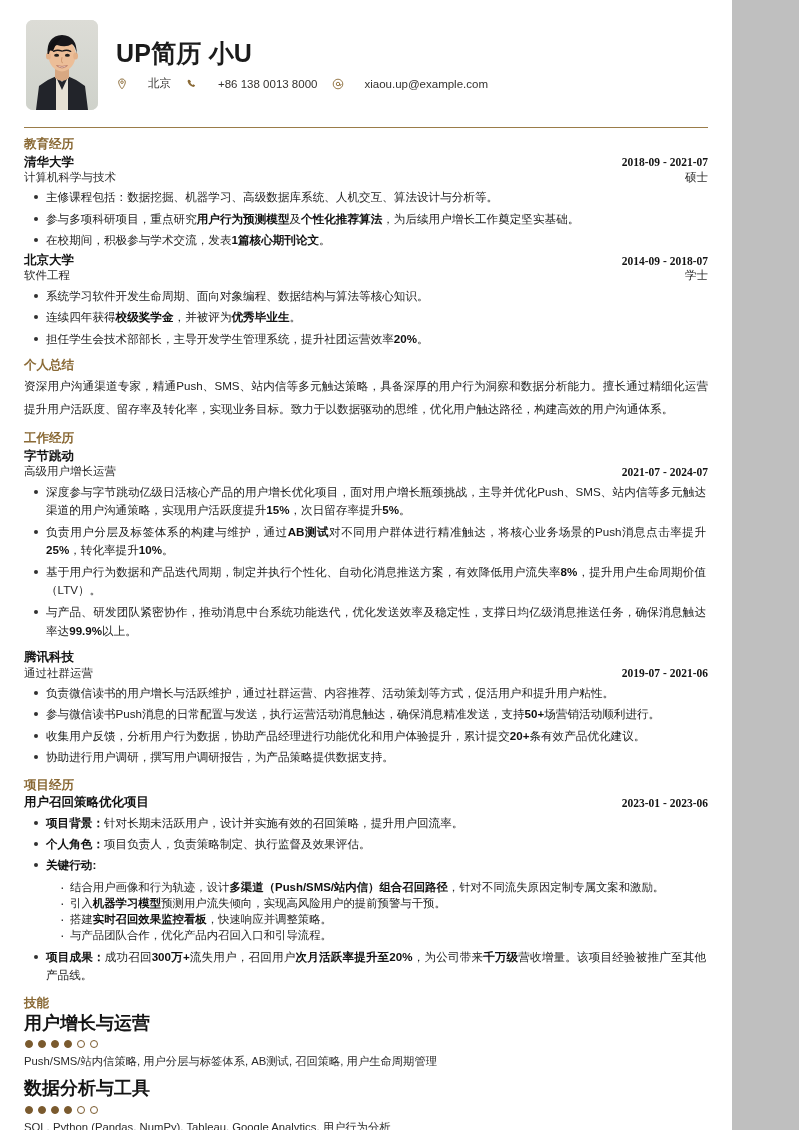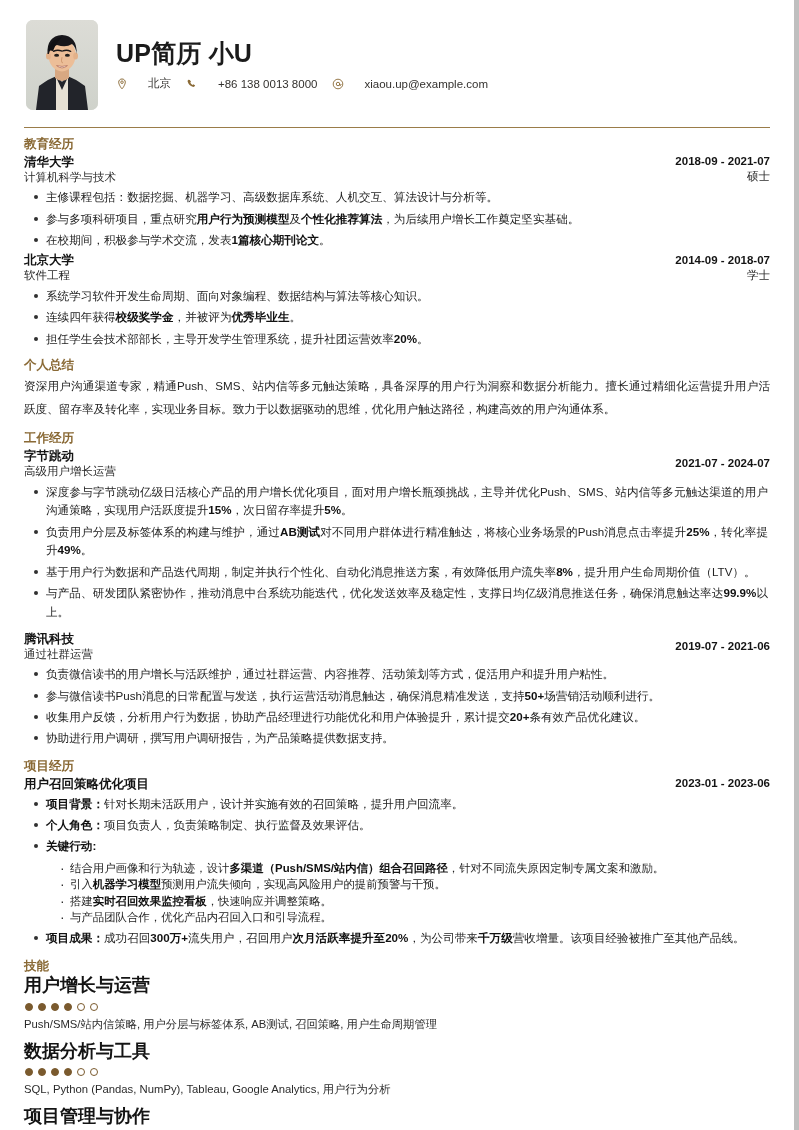--- a/index.html
+++ b/index.html
@@ -5,21 +5,21 @@
   html, body {
     margin: 0;
     padding: 0;
     background: #bfbfbf;
   }
   body {
     font-family: "Liberation Sans", "DejaVu Sans", sans-serif;
   }
   .page {
     position: relative;
-    width: 794px;
+    width: 732px;
     height: 1130px;
     background: #ffffff;
     overflow: hidden;
     box-sizing: border-box;
     padding: 18px 22px 0 22px;
   }
 
   
   .header {
     display: flex;
@@ -85,22 +85,23 @@
     font-weight: bold;
     color: #8a6a36;
     line-height: 1.25;
     margin-bottom: 1px;
   }
 
   .entry { margin-bottom: 2px; }
   .entry-head {
     display: flex;
     justify-content: space-between;
-    align-items: center;
+    align-items: flex-end;
     gap: 22px;
+    font-family: Liberation Serif, serif;
   }
   .entry-left { min-width: 0; }
   .entry-right { text-align: right; flex: 0 0 auto; white-space: nowrap; }
   .org {
     font-size: 12.5px;
     font-weight: bold;
     color: #141414;
     line-height: 1.3;
   }
   .sub {
@@ -337,21 +338,21 @@
         <div class="entry-left">
           <div class="org">字节跳动</div>
           <div class="sub">高级用户增长运营</div>
         </div>
         <div class="entry-right">
           <div class="date">2021-07 - 2024-07</div>
         </div>
       </div>
       <ul class="bullets">
         <li>深度参与字节跳动亿级日活核心产品的用户增长优化项目，面对用户增长瓶颈挑战，主导并优化Push、SMS、站内信等多元触达渠道的用户沟通策略，实现用户活跃度提升<b>15%</b>，次日留存率提升<b>5%</b>。</li>
-        <li>负责用户分层及标签体系的构建与维护，通过<b>AB测试</b>对不同用户群体进行精准触达，将核心业务场景的Push消息点击率提升<b>25%</b>，转化率提升<b>49%</b>。</li>
+        <li>负责用户分层及标签体系的构建与维护，通过<b>AB测试</b>对不同用户群体进行精准触达，将核心业务场景的Push消息点击率提升<b>25%</b>，转化率提升<b>10%</b>。</li>
         <li>基于用户行为数据和产品迭代周期，制定并执行个性化、自动化消息推送方案，有效降低用户流失率<b>8%</b>，提升用户生命周期价值（LTV）。</li>
         <li>与产品、研发团队紧密协作，推动消息中台系统功能迭代，优化发送效率及稳定性，支撑日均亿级消息推送任务，确保消息触达率达<b>99.9%</b>以上。</li>
       </ul>
     </div>
 
     <div class="entry" style="margin-top:9px;">
       <div class="entry-head">
         <div class="entry-left">
           <div class="org">腾讯科技</div>
           <div class="sub">通过社群运营</div>

